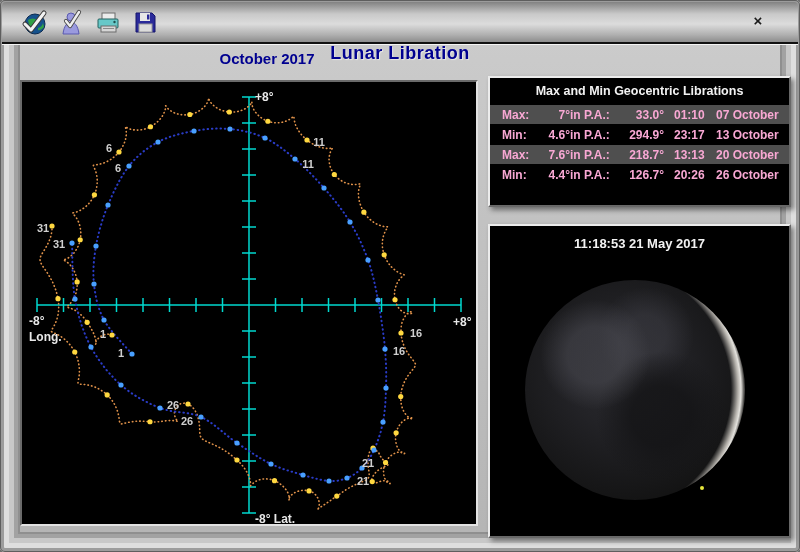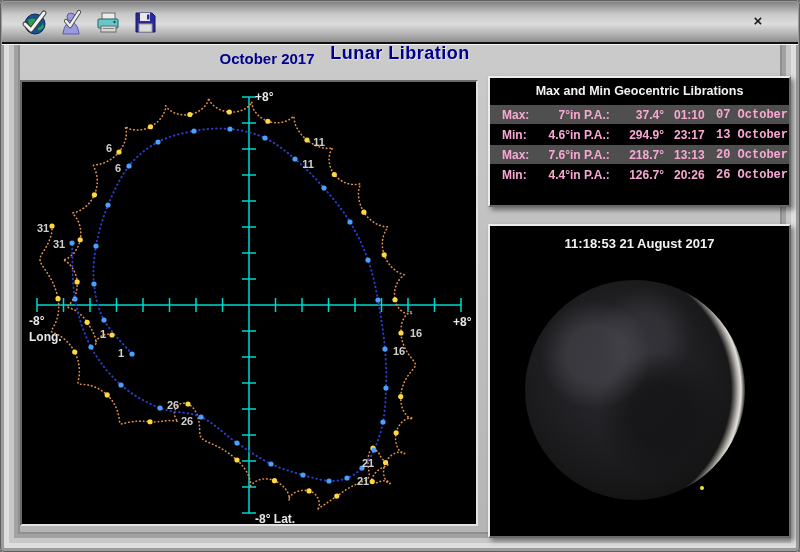--- a/index.html
+++ b/index.html
@@ -25,21 +25,21 @@
   .table-panel{top:76px;height:131px;}
   .moon-panel{top:224px;height:314px;overflow:hidden;}
   .tbl-title{margin-top:6px;text-align:center;font-size:12.5px;font-weight:bold;color:#f2f2f2;}
   .t-rows{margin-top:7px;}
   .t-row{height:19px;margin-bottom:1px;display:grid;align-items:center;
     grid-template-columns:28px 40px 48px 46px 10px 36px 84px;
     padding:0 6px 0 12px;font-size:12px;font-weight:bold;color:#f9a8d4;white-space:nowrap;}
   .t-row.gray{background:#4f4f4f;}
   .t-row.black{background:#000;}
   .c-deg,.c-pa{text-align:right;}
-  .c-date{padding-left:6px;font-family:Liberation Mono, monospace;}
+  .c-date{padding-left:6px;}
   .timestamp{position:absolute;left:0;right:0;top:10px;text-align:center;font-size:13px;font-weight:bold;color:#f2f2f2;}
   .moon{position:absolute;left:35px;top:54px;width:220px;height:220px;border-radius:50%;
     background:
       radial-gradient(circle 60px at 32% 34%,rgba(82,82,90,.45) 0 28px,transparent 55px),
       radial-gradient(circle 70px at 62% 62%,rgba(20,20,22,.8) 0 30px,transparent 65px),
       radial-gradient(circle 50px at 55% 25%,rgba(70,70,78,.4) 0 20px,transparent 48px),
       radial-gradient(circle at 44% 42%,#2b2b2f 0%,#232327 30%,#1a1a1c 55%,#121212 78%,#0c0c0c 100%);}
   .crescent{position:absolute;left:35px;top:54px;width:220px;height:220px;border-radius:50%;
     background:radial-gradient(circle 145px at calc(50% - 30px) 50%,
       transparent 0 126px,rgba(205,201,194,.85) 133px,rgba(239,237,232,.95) 136px,rgba(143,140,134,.5) 139px,transparent 142px);}
@@ -223,21 +223,21 @@
       </svg>
   </div>
 
   <div class="side-panel table-panel">
     <div class="tbl-title">Max and Min Geocentric Librations</div>
     <div class="t-rows" id="t-rows">
         <div class="t-row gray">
           <span class="c-kind">Max:</span>
           <span class="c-deg">7°</span>
           <span class="c-palabel">in P.A.:</span>
-          <span class="c-pa">37.4°</span>
+          <span class="c-pa">33.0°</span>
           <span class="c-sp"></span>
           <span class="c-time">01:10</span>
           <span class="c-date">07 October</span>
         </div>
         <div class="t-row black">
           <span class="c-kind">Min:</span>
           <span class="c-deg">4.6°</span>
           <span class="c-palabel">in P.A.:</span>
           <span class="c-pa">294.9°</span>
           <span class="c-sp"></span>
@@ -259,19 +259,19 @@
           <span class="c-palabel">in P.A.:</span>
           <span class="c-pa">126.7°</span>
           <span class="c-sp"></span>
           <span class="c-time">20:26</span>
           <span class="c-date">26 October</span>
         </div>
       </div>
   </div>
 
   <div class="side-panel moon-panel">
-    <div class="timestamp">11:18:53  21 August 2017</div>
+    <div class="timestamp">11:18:53  21 May 2017</div>
     <div class="moon"></div>
     <div class="crescent"></div>
     <div class="star-dot"></div>
   </div>
 
 </div>
 
 </body></html>

